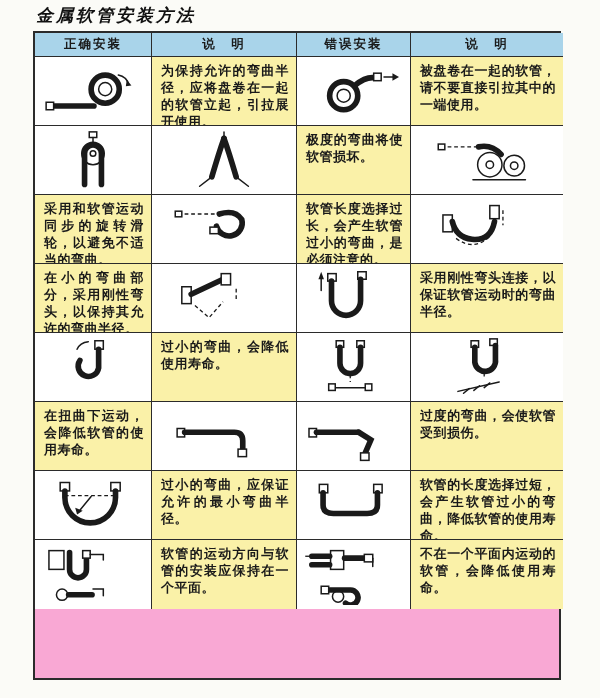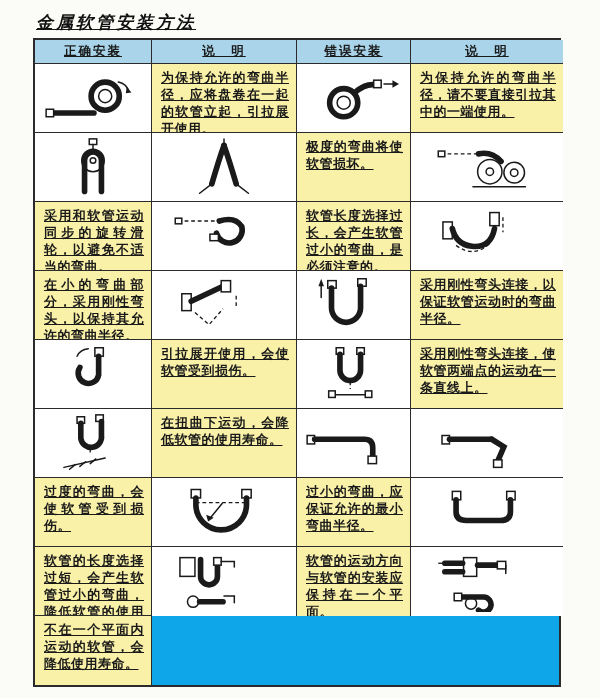--- a/index.html
+++ b/index.html
@@ -10,37 +10,37 @@
     --ink:#1a1a1a;
   }
   *{box-sizing:border-box;margin:0;padding:0;}
   html,body{width:600px;}
   body{
     background:var(--page-bg);
     font-family:"DejaVu Sans",sans-serif;
     color:var(--ink);
     width:600px;height:698px;overflow:hidden;
   }
-  .page{padding-top:10px;text-decoration:underline;}
+  .page{padding-top:3px;}
   .title{
     margin:1px 0 4px 36px;
     font-size:17px;
     font-weight:800;
     font-style:italic;
     letter-spacing:3px;
     color:#111;
   }
   .hose-table{
     margin-left:33px;
     width:528px;
     display:grid;
     grid-template-columns:117px 145px 114px 152px;
     grid-template-rows:24px repeat(9, 69px);
     border:2px solid var(--border);
-    background:#0ea5e9;
+    background:#f9a8d4;
   }
   .cell{
     border-right:1px solid var(--border);
     border-bottom:1px solid var(--border);
     overflow:hidden;
   }
   .hose-table > .cell:nth-child(4n){border-right:none;}
   .hose-table > .cell:nth-last-child(-n+4){border-bottom:none;}
   .head{
     background:var(--header-bg);
@@ -98,21 +98,21 @@
     <svg class="sketch" viewBox="0 0 110 64">
           <circle class="h" cx="44" cy="37" r="15"></circle>
           <circle class="t" cx="44" cy="37" r="7"></circle>
           <path class="h" d="M56 26 Q68 16 78 18"></path>
           <rect class="f" x="76" y="13" width="8" height="8"></rect>
           <path class="t" d="M87 17 h10"></path>
           <polygon class="a" points="96,13 103,17 96,21"></polygon>
         </svg>
   </div>
   <div class="cell txt-cell">
-    <p>为保持允许的弯曲半径，请不要直接引拉其中的一端使用。</p>
+    <p>被盘卷在一起的软管，请不要直接引拉其中的一端使用。</p>
   </div>
 
   <div class="cell img-cell">
     <svg class="sketch" viewBox="0 0 110 64">
           <rect class="f" x="51" y="2" width="8" height="6"></rect>
           <path class="t" d="M55 8 v6"></path>
           <circle class="t" cx="55" cy="25" r="12"></circle>
           <circle class="t" cx="55" cy="25" r="3"></circle>
           <path class="h" d="M46 58 V25 A9 9 0 0 1 64 25 V58"></path>
         </svg>
@@ -192,36 +192,33 @@
     <p>采用刚性弯头连接，以保证软管运动时的弯曲半径。</p>
   </div>
   <div class="cell img-cell">
     <svg class="sketch" viewBox="0 0 110 64">
           <rect class="f" x="57" y="4" width="9" height="9"></rect>
           <path class="h" d="M61 13 v20 a11 11 0 1 1 -20 -8"></path>
           <path class="t" d="M50 5 q-9 1 -12 8"></path>
         </svg>
   </div>
   <div class="cell txt-cell">
-    <p>引拉展开使用，会使软管受到损伤。</p>
+    <p>过小的弯曲，会降低使用寿命。</p>
   </div>
 
   <div class="cell img-cell">
     <svg class="sketch" viewBox="0 0 110 64">
           <rect class="f" x="36" y="4" width="8" height="7"></rect>
           <rect class="f" x="58" y="4" width="8" height="7"></rect>
           <path class="h" d="M40 11 v17 a11 11 0 0 0 22 0 V11"></path>
           <path class="d" d="M51 40 v8"></path>
           <path class="t" d="M34 54 h34"></path>
           <rect class="f" x="28" y="50" width="7" height="7"></rect>
           <rect class="f" x="67" y="50" width="7" height="7"></rect>
         </svg>
-  </div>
-  <div class="cell txt-cell">
-    <p>采用刚性弯头连接，使软管两端点的运动在一条直线上。</p>
   </div>
   <div class="cell img-cell">
     <svg class="sketch" viewBox="0 0 110 64">
           <rect class="f" x="38" y="4" width="8" height="7"></rect>
           <rect class="f" x="58" y="2" width="8" height="7"></rect>
           <path class="h" d="M42 11 v16 a11 11 0 0 0 22 -3 V9"></path>
           <path class="d" d="M52 38 v7"></path>
           <path class="t" d="M24 58 L68 48"></path>
           <path class="t" d="M30 60 l6 -5 M41 57 l6 -5 M52 54 l6 -5"></path>
         </svg>

